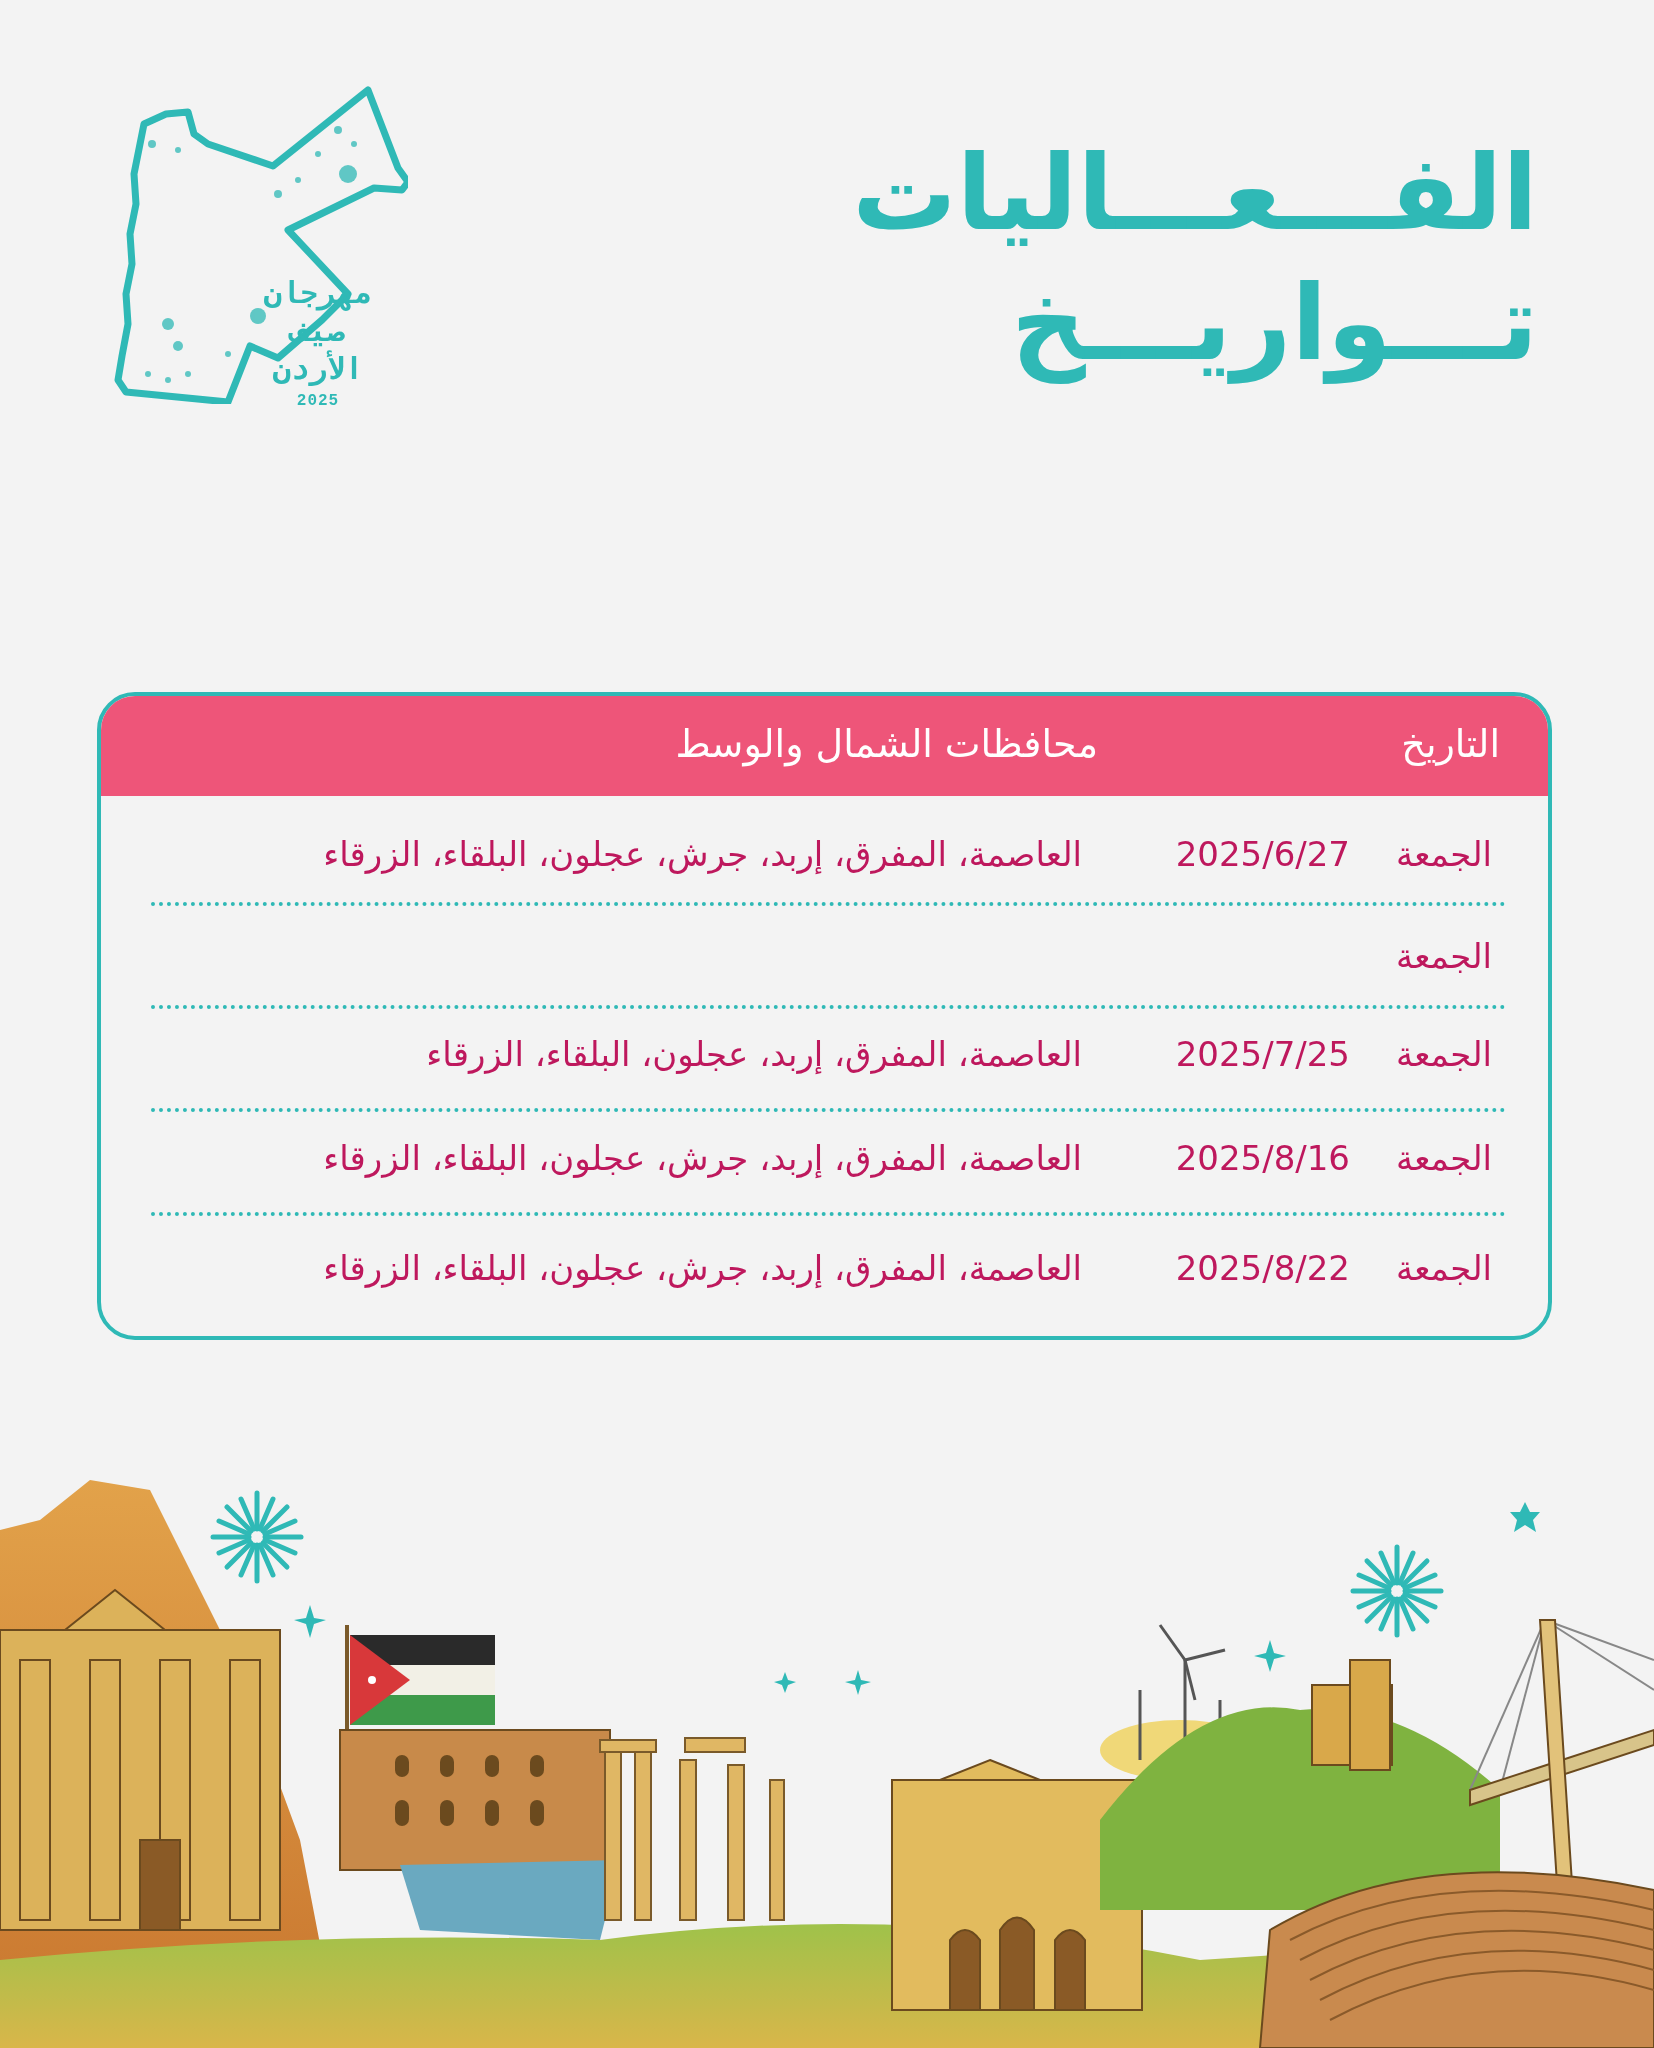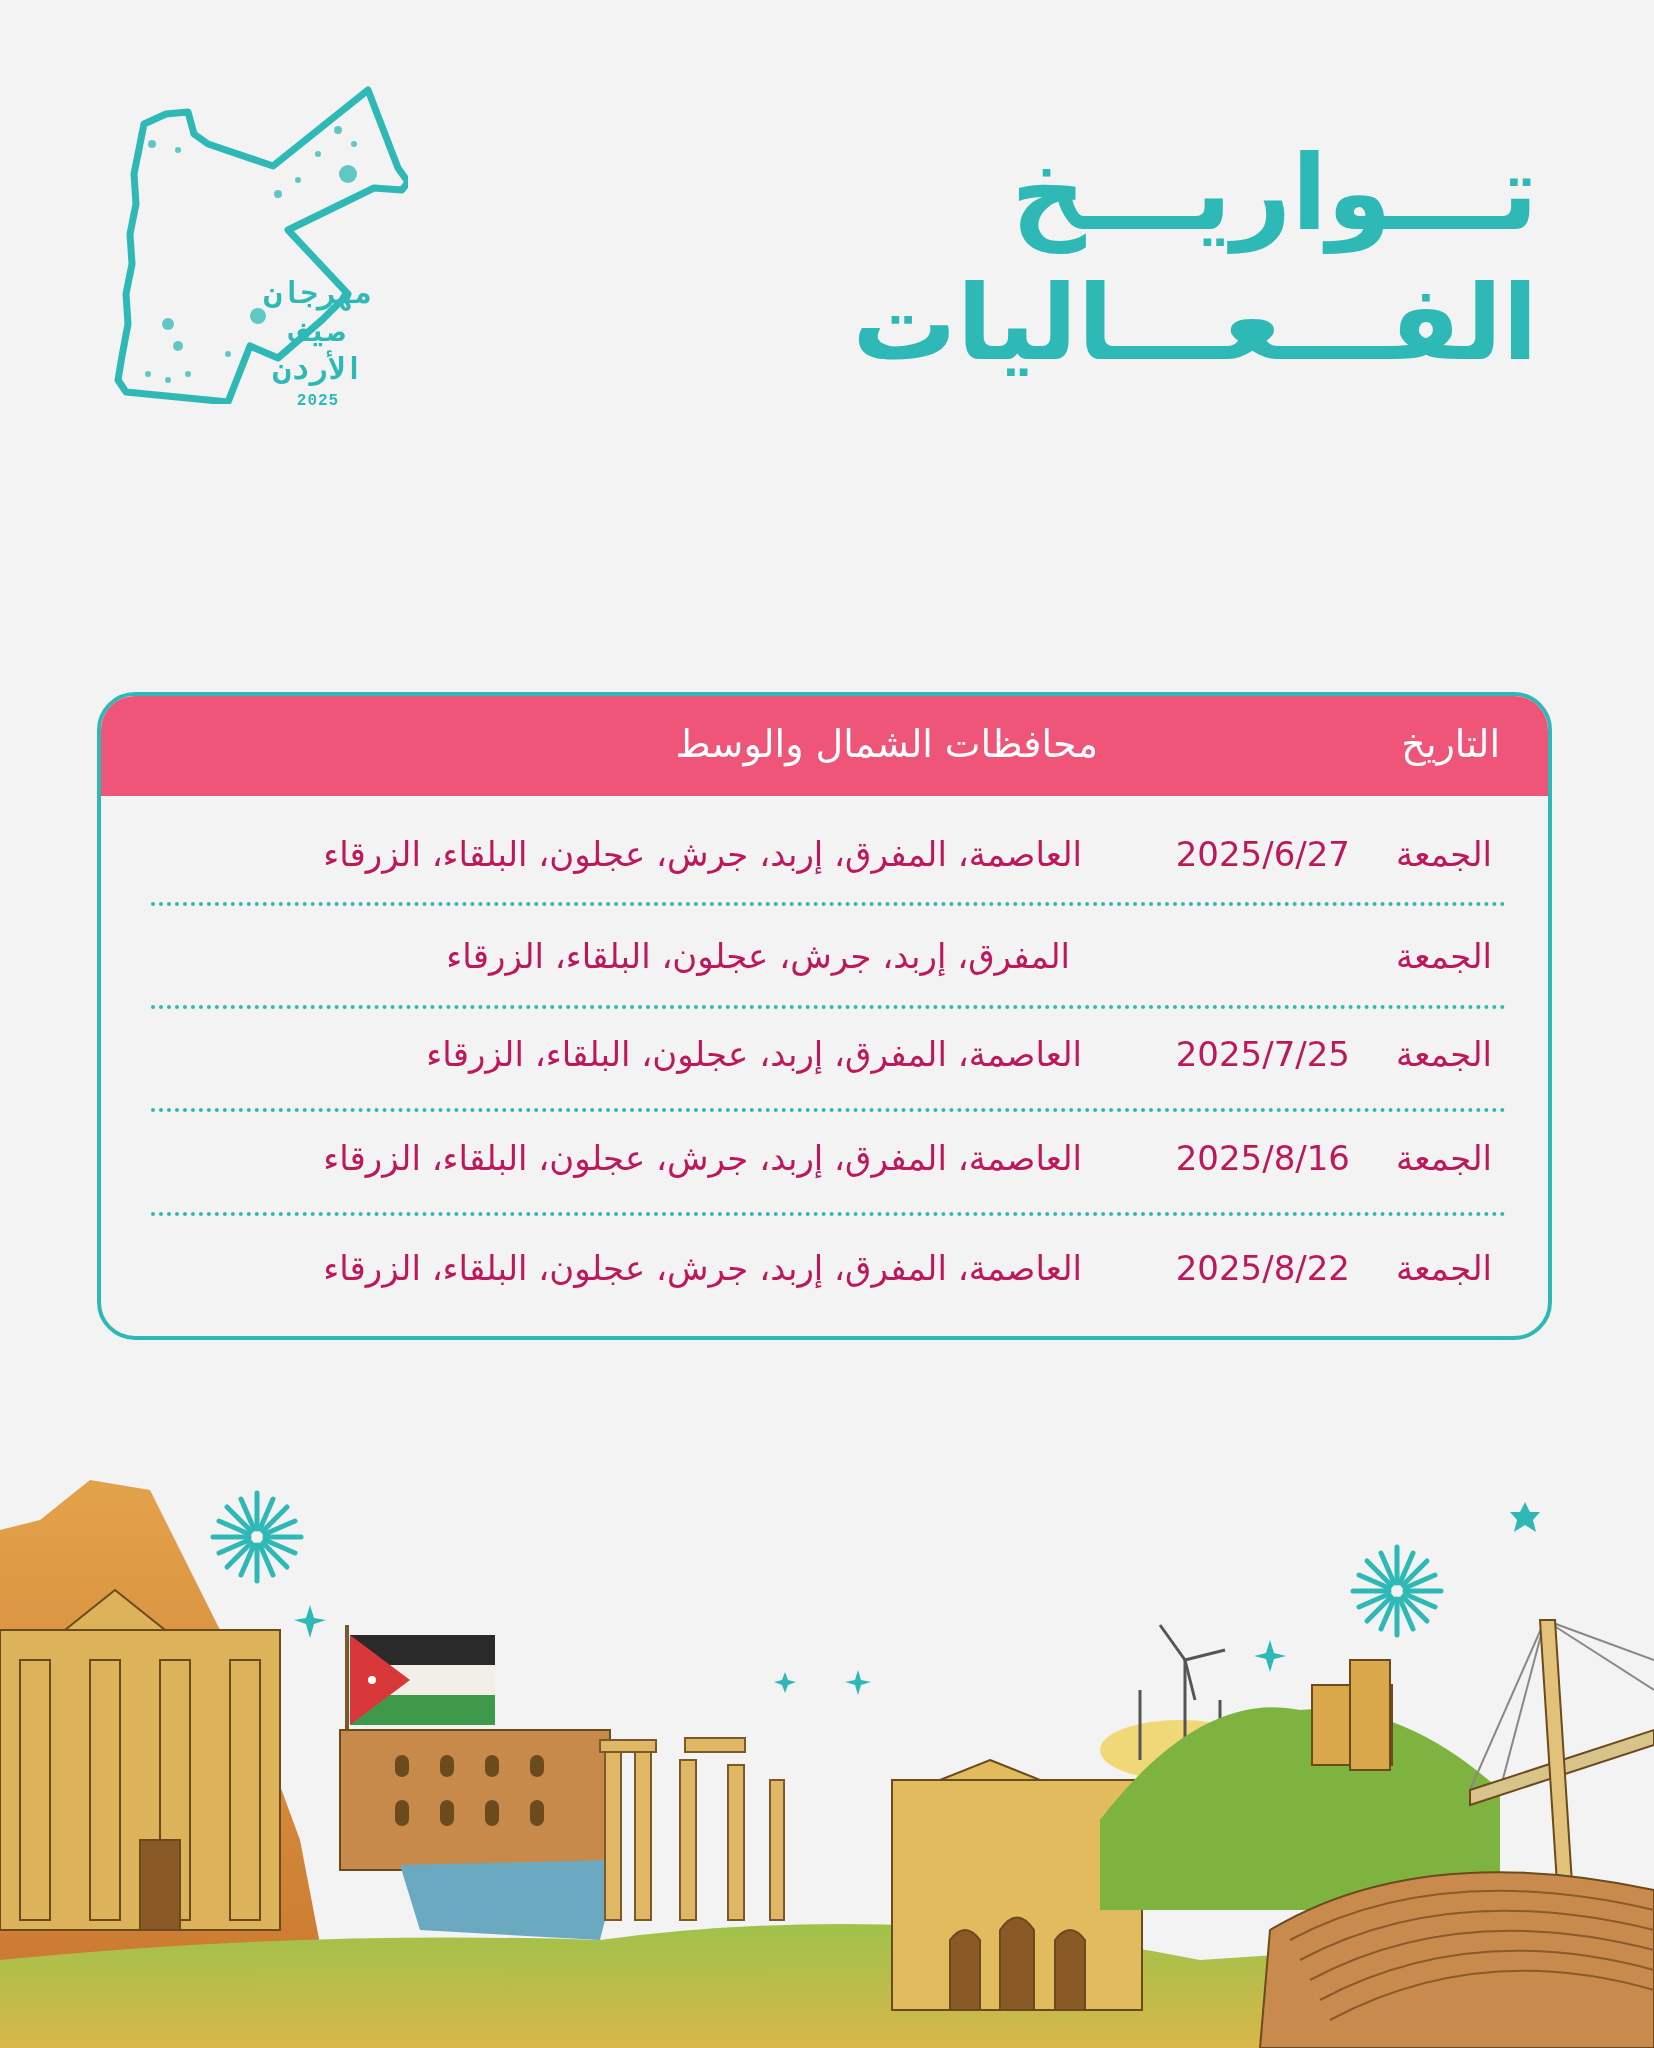--- a/index.html
+++ b/index.html
@@ -79,40 +79,39 @@
   </svg>
   <div class="logo-text">
     <span class="l1">مهرجان</span>
     <span class="l1">صيف</span>
     <span class="l1">الأردن</span>
     <span class="yr">2025</span>
   </div>
 </div>
 
 <div class="title">
+  <span class="line">الفـــعـــاليات</span>
   <span class="line">تـــواريـــخ</span>
-  <span class="line">الفـــعـــاليات</span>
 </div>
 
 <div class="table">
   <div class="thead">
     <div class="th th-date">التاريخ</div>
     <div class="th th-gov">محافظات الشمال والوسط</div>
   </div>
 
   <div class="row" style="top:108px">
     <span class="cell c-day">الجمعة</span>
     <span class="cell c-date">2025/6/27</span>
     <span class="cell c-gov">العاصمة، المفرق، إربد، جرش، عجلون، البلقاء، الزرقاء</span>
   </div>
   <div class="sep" style="top:206px"></div>
 
   <div class="row" style="top:210px">
     <span class="cell c-day">الجمعة</span>
-    <span class="cell c-gov" style="right:478px">المفرق، إربد، جرش، عجلون، البلقاء، الزرقاء</span>
   </div>
   <div class="sep" style="top:309px"></div>
 
   <div class="row" style="top:308px">
     <span class="cell c-day">الجمعة</span>
     <span class="cell c-date">2025/7/25</span>
     <span class="cell c-gov">العاصمة، المفرق، إربد، عجلون، البلقاء، الزرقاء</span>
   </div>
   <div class="sep" style="top:412px"></div>
 

